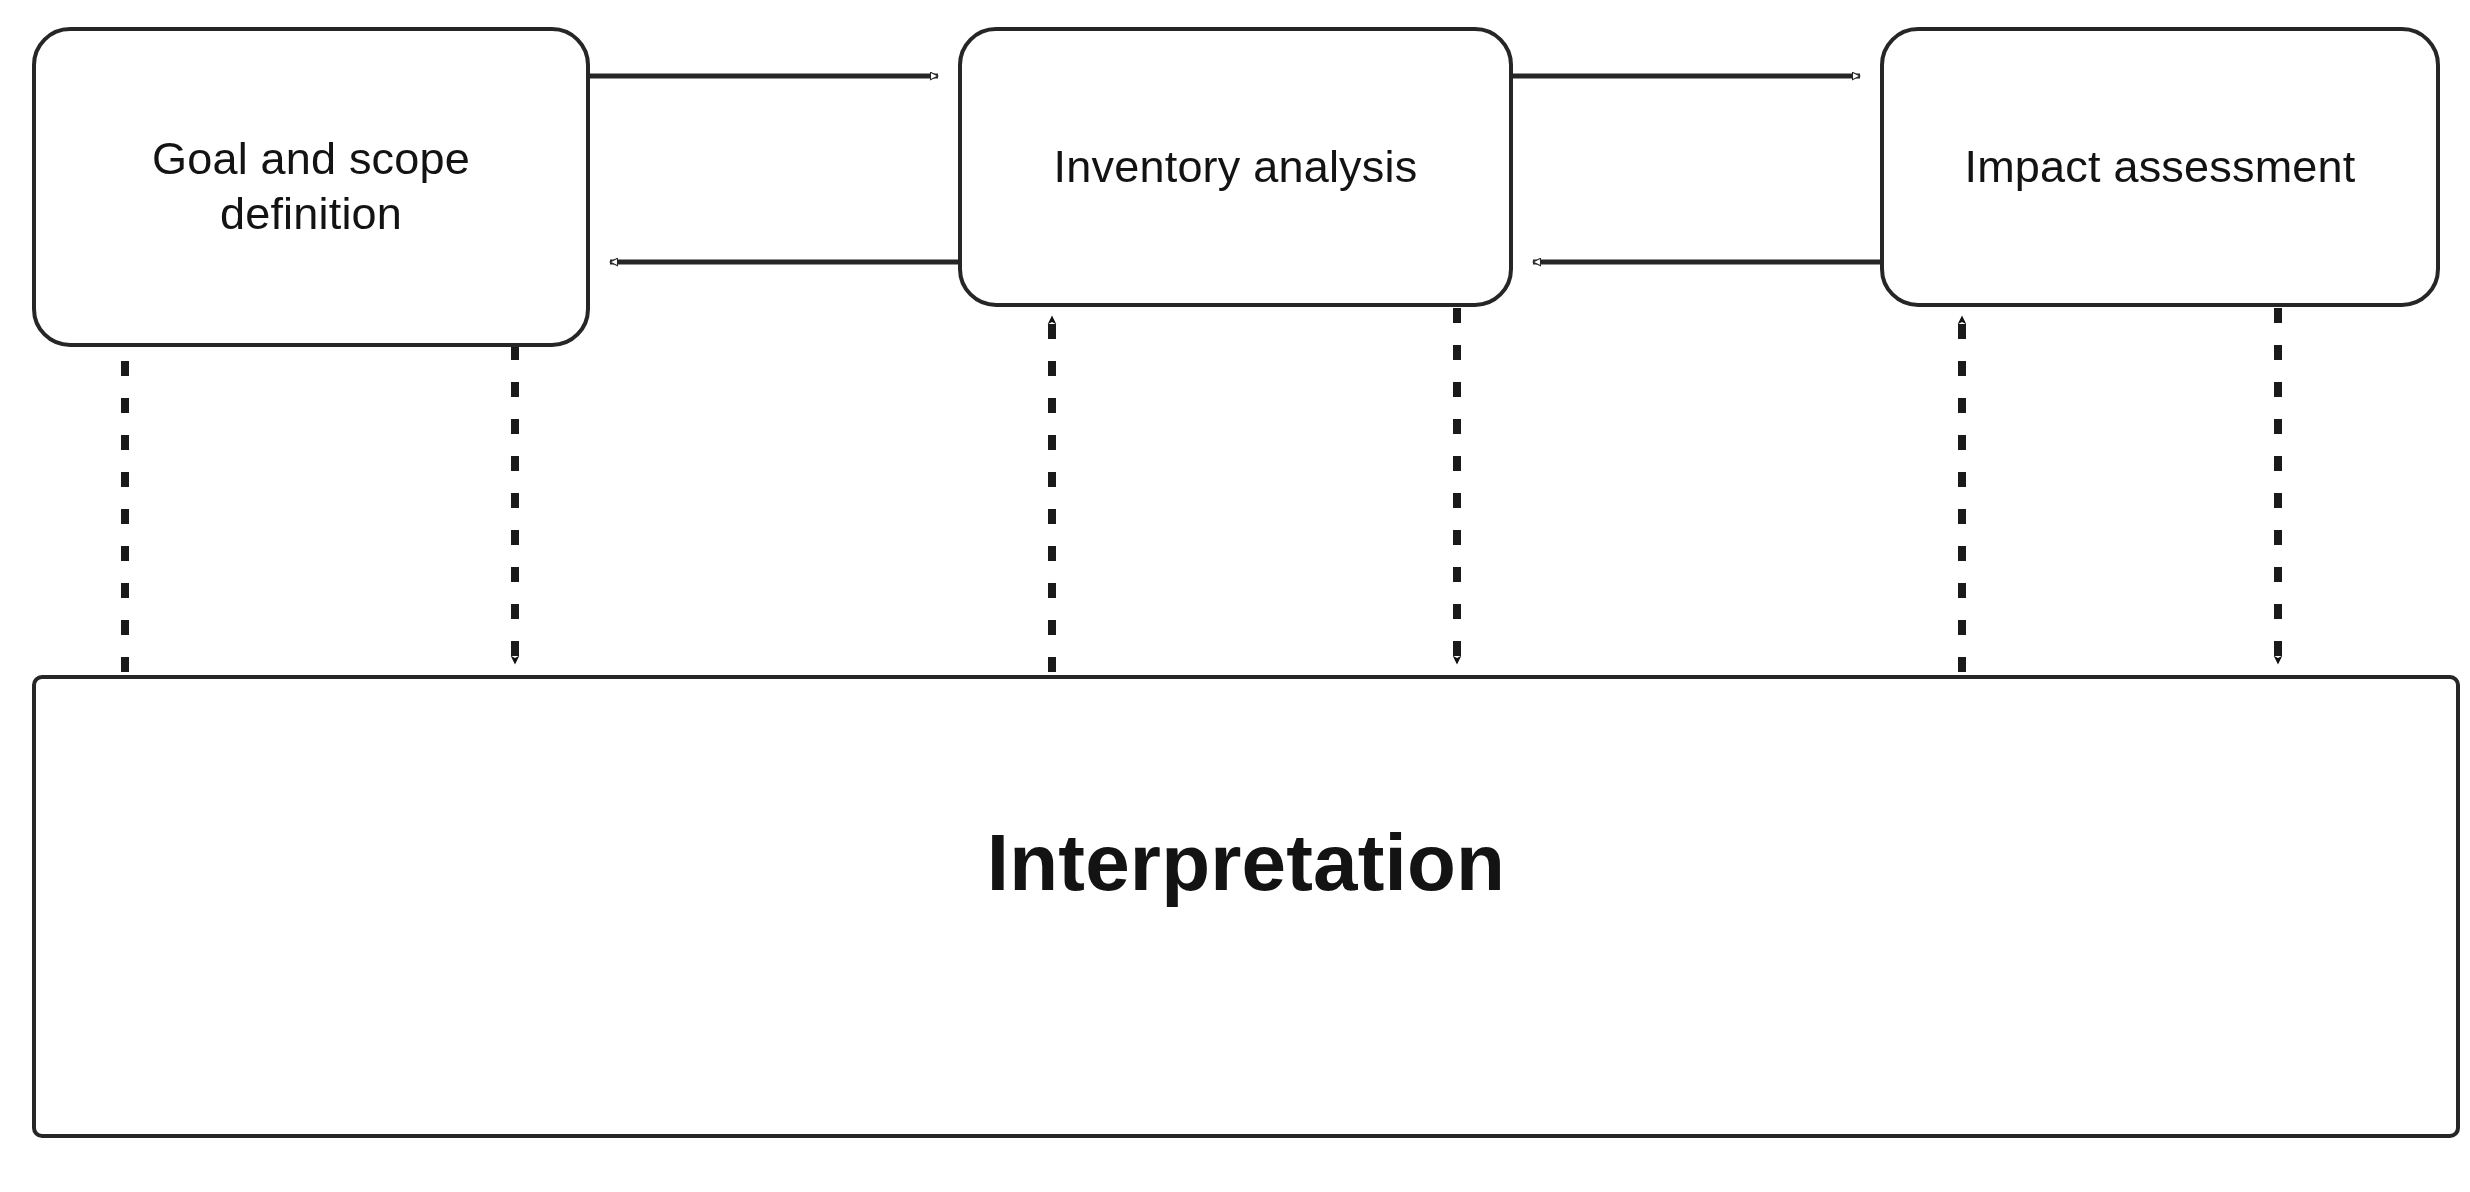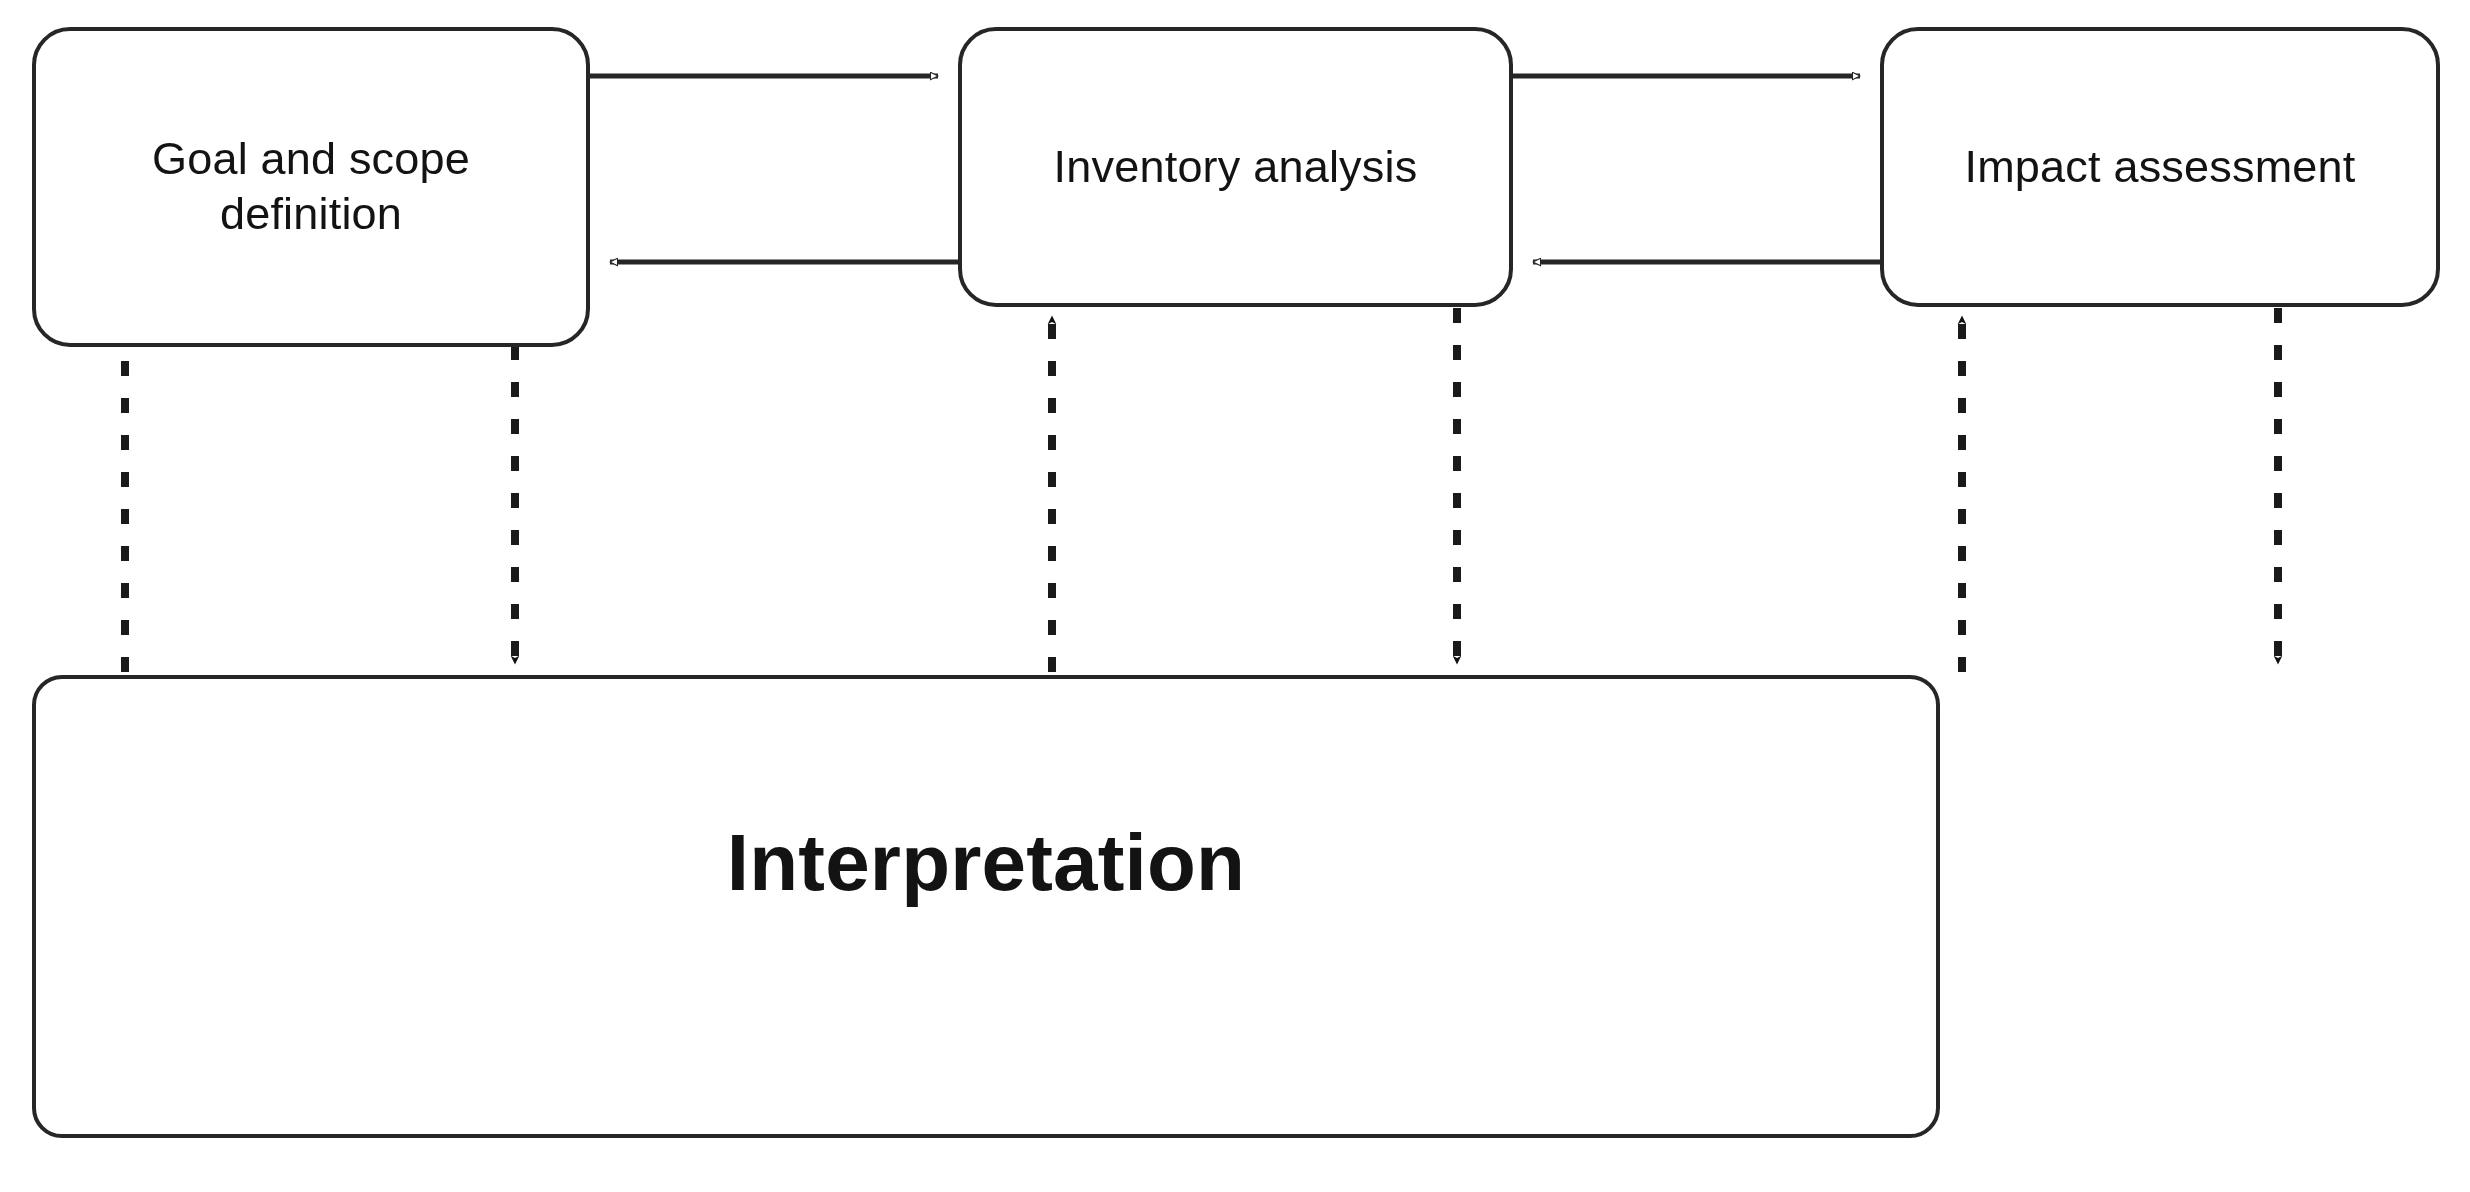--- a/index.html
+++ b/index.html
@@ -44,22 +44,22 @@
     line-height: 1.22;
     color: #131313;
     letter-spacing: 0.2px;
     white-space: pre-line;
     padding: 0 18px;
   }
   #node-phase-1 { left: 32px;   top: 27px;  width: 558px;  height: 320px; }
   #node-phase-2 { left: 958px;  top: 27px;  width: 555px;  height: 280px; }
   #node-phase-3 { left: 1880px; top: 27px;  width: 560px;  height: 280px; }
   #node-interpretation {
-    left: 32px; top: 675px; width: 1908px; height: 463px;
-    border-radius: 30px;
+    left: 32px; top: 675px; width: 2428px; height: 463px;
+    border-radius: 10px;
     border-width: 4px;
     text-align: right;
   }
   #node-interpretation .node-label {
     font-size: 80px;
     font-weight: bold;
     position: relative;
     top: -44px;
   }
   .edge-layer { pointer-events: none; }

